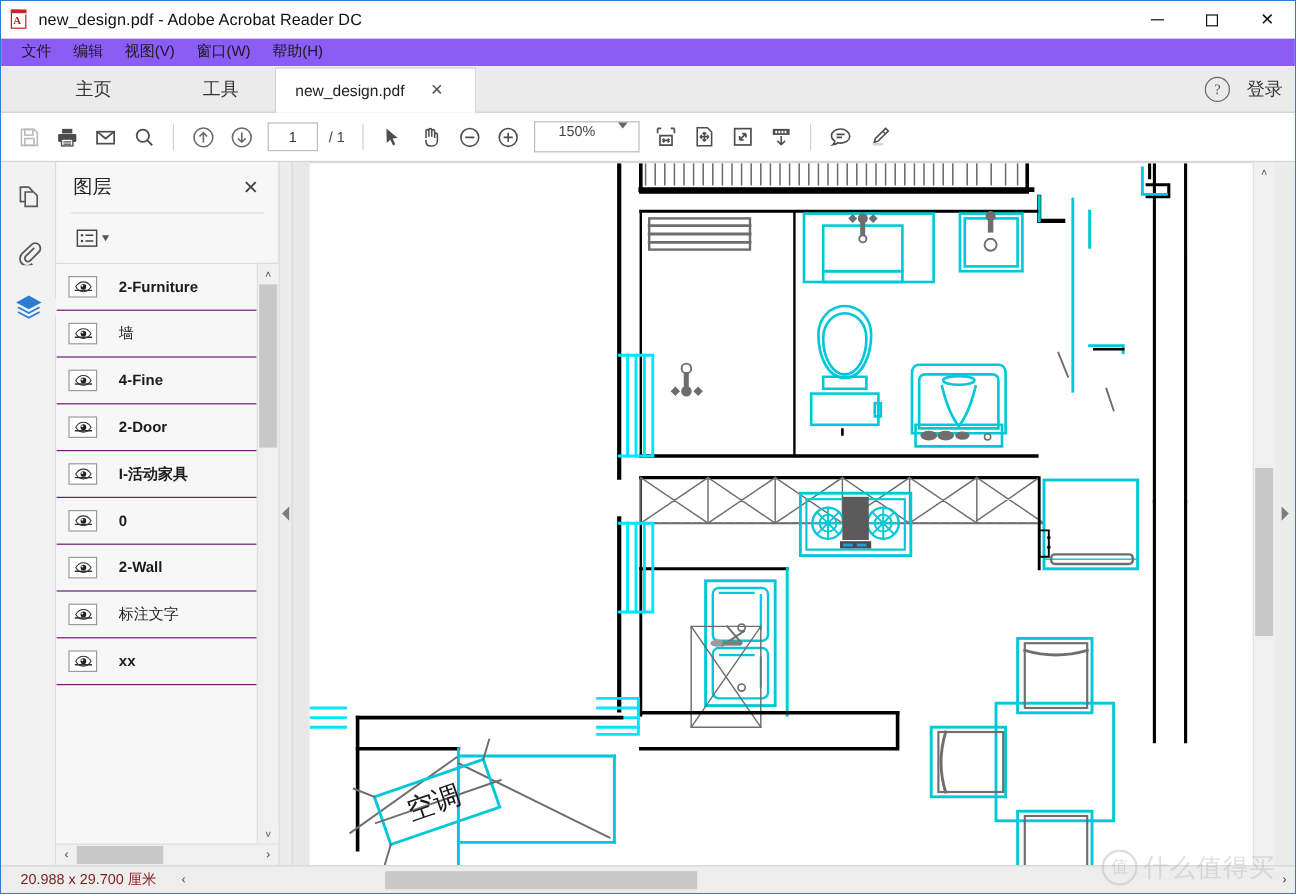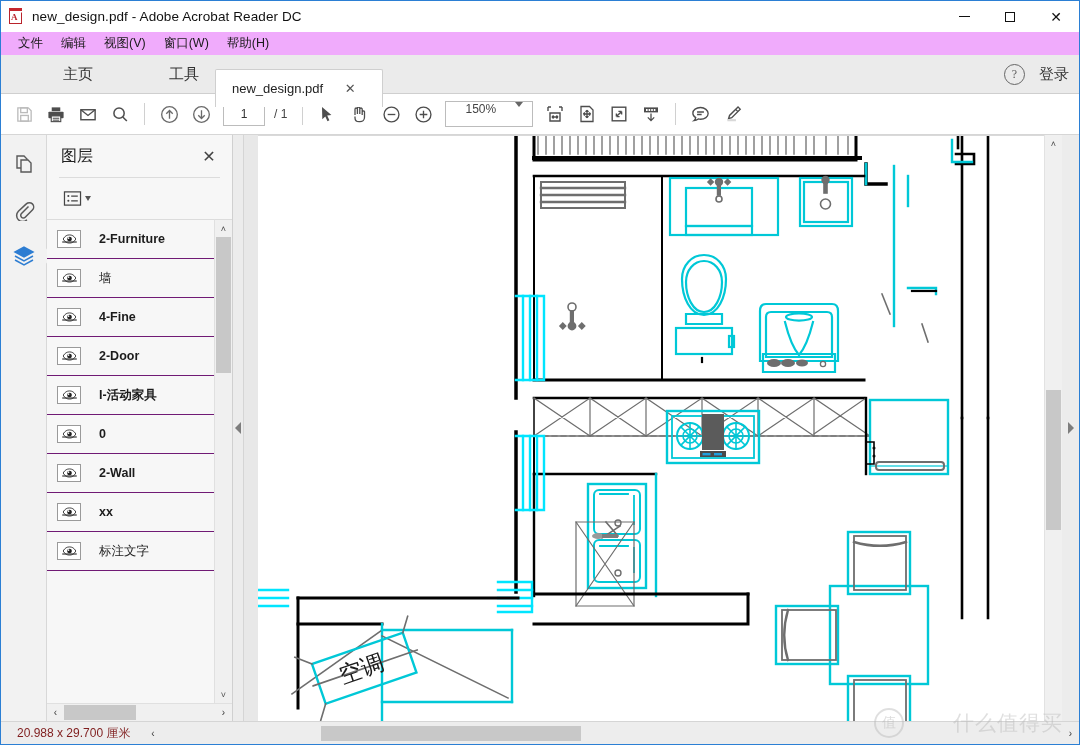--- a/index.html
+++ b/index.html
@@ -49,43 +49,43 @@
     width:46px;height:31px;display:flex;align-items:center;justify-content:center;
     color:#111;font-size:12px;
   }
   .glyph-min{width:11px;height:1px;background:#111;display:block;}
   .glyph-max{width:10px;height:10px;border:1px solid #111;display:block;box-sizing:border-box;}
   .glyph-close{font-size:14px;line-height:14px;font-family:"DejaVu Sans",sans-serif;}
 
   
   .menubar{
     height:23px;min-height:23px;display:flex;align-items:center;
-    padding-left:8px;background:#f0abfc;
+    padding-left:8px;background:#8b5cf6;
   }
   .menu-item{
     padding:2px 9px;font-size:12.5px;color:#1a1a1a;cursor:default;
   }
 
   
   .tabstrip{
     height:38px;min-height:38px;background:#ebebeb;
     display:flex;align-items:flex-end;position:relative;
     border-bottom:1px solid #cfcfcf;
   }
   .tab-static{
     height:38px;display:flex;align-items:center;padding:0 16px;
     font-size:15px;color:#333;cursor:default;margin-left:44px;
   }
   .tab-static:first-child{padding-left:18px;}
   .tab-doc{
-    height:37px;background:#fff;
+    margin-left:14px;height:37px;background:#fff;
     border:1px solid #cfcfcf;border-bottom:none;
     border-top-left-radius:2px;border-top-right-radius:2px;
     display:flex;align-items:center;padding:0 10px 0 16px;
-    position:relative;top:14px;min-width:140px;
+    position:relative;top:1px;min-width:140px;
   }
   .tab-doc-label{font-size:13px;color:#222;}
   .tab-close{
     margin-left:18px;width:18px;height:18px;border-radius:2px;
     display:flex;align-items:center;justify-content:center;
     font-size:13px;color:#555;font-family:"DejaVu Sans",sans-serif;
   }
   .tab-right{
     position:absolute;right:10px;top:0;height:38px;
     display:flex;align-items:center;gap:14px;
@@ -268,21 +268,20 @@
     opacity:.42;pointer-events:none;
   }
   .wm-circle{
     width:26px;height:26px;border-radius:50%;border:2px solid #b5b5b5;
     display:flex;align-items:center;justify-content:center;
     font-size:14px;color:#b0b0b0;font-family:"Liberation Serif",serif;
   }
   .wm-text{
     font-size:21px;color:#b5b5b5;letter-spacing:1px;
     font-family:"Liberation Serif",serif;
-    margin-left:44px;
   }
 </style>
 </head>
 <body>
 
 <div class="app">
 
   <div class="titlebar">
     <div class="title-icon">
       <div class="pg"></div>
@@ -577,32 +576,32 @@
             </div>
             <div class="layer-row">
               <div class="eyebox">
                 <svg width="15" height="10" viewBox="0 0 16 11">
                   <path d="M1 5.5C3 2 5.4 1 8 1s5 1 7 4.5C13 9 10.6 10 8 10S3 9 1 5.5z" fill="#fff" stroke="#333" stroke-width="1"></path>
                   <circle cx="8" cy="5.5" r="2.6" fill="#222"></circle>
                   <circle cx="7" cy="4.6" r=".9" fill="#fff"></circle>
                   <path d="M0 8.8h16" stroke="#333" stroke-width="1.3"></path>
                 </svg>
               </div>
-              <div class="layer-label bold">xx</div>
+              <div class="layer-label">标注文字</div>
             </div>
             <div class="layer-row">
               <div class="eyebox">
                 <svg width="15" height="10" viewBox="0 0 16 11">
                   <path d="M1 5.5C3 2 5.4 1 8 1s5 1 7 4.5C13 9 10.6 10 8 10S3 9 1 5.5z" fill="#fff" stroke="#333" stroke-width="1"></path>
                   <circle cx="8" cy="5.5" r="2.6" fill="#222"></circle>
                   <circle cx="7" cy="4.6" r=".9" fill="#fff"></circle>
                   <path d="M0 8.8h16" stroke="#333" stroke-width="1.3"></path>
                 </svg>
               </div>
-              <div class="layer-label">标注文字</div>
+              <div class="layer-label bold">xx</div>
             </div>
           </div>
         <div class="lp-vscroll">
           <div class="sb-arrow">˄</div>
           <div class="lp-thumb"></div>
           <div style="flex:1"></div>
           <div class="sb-arrow">˅</div>
         </div>
       </div>
 

